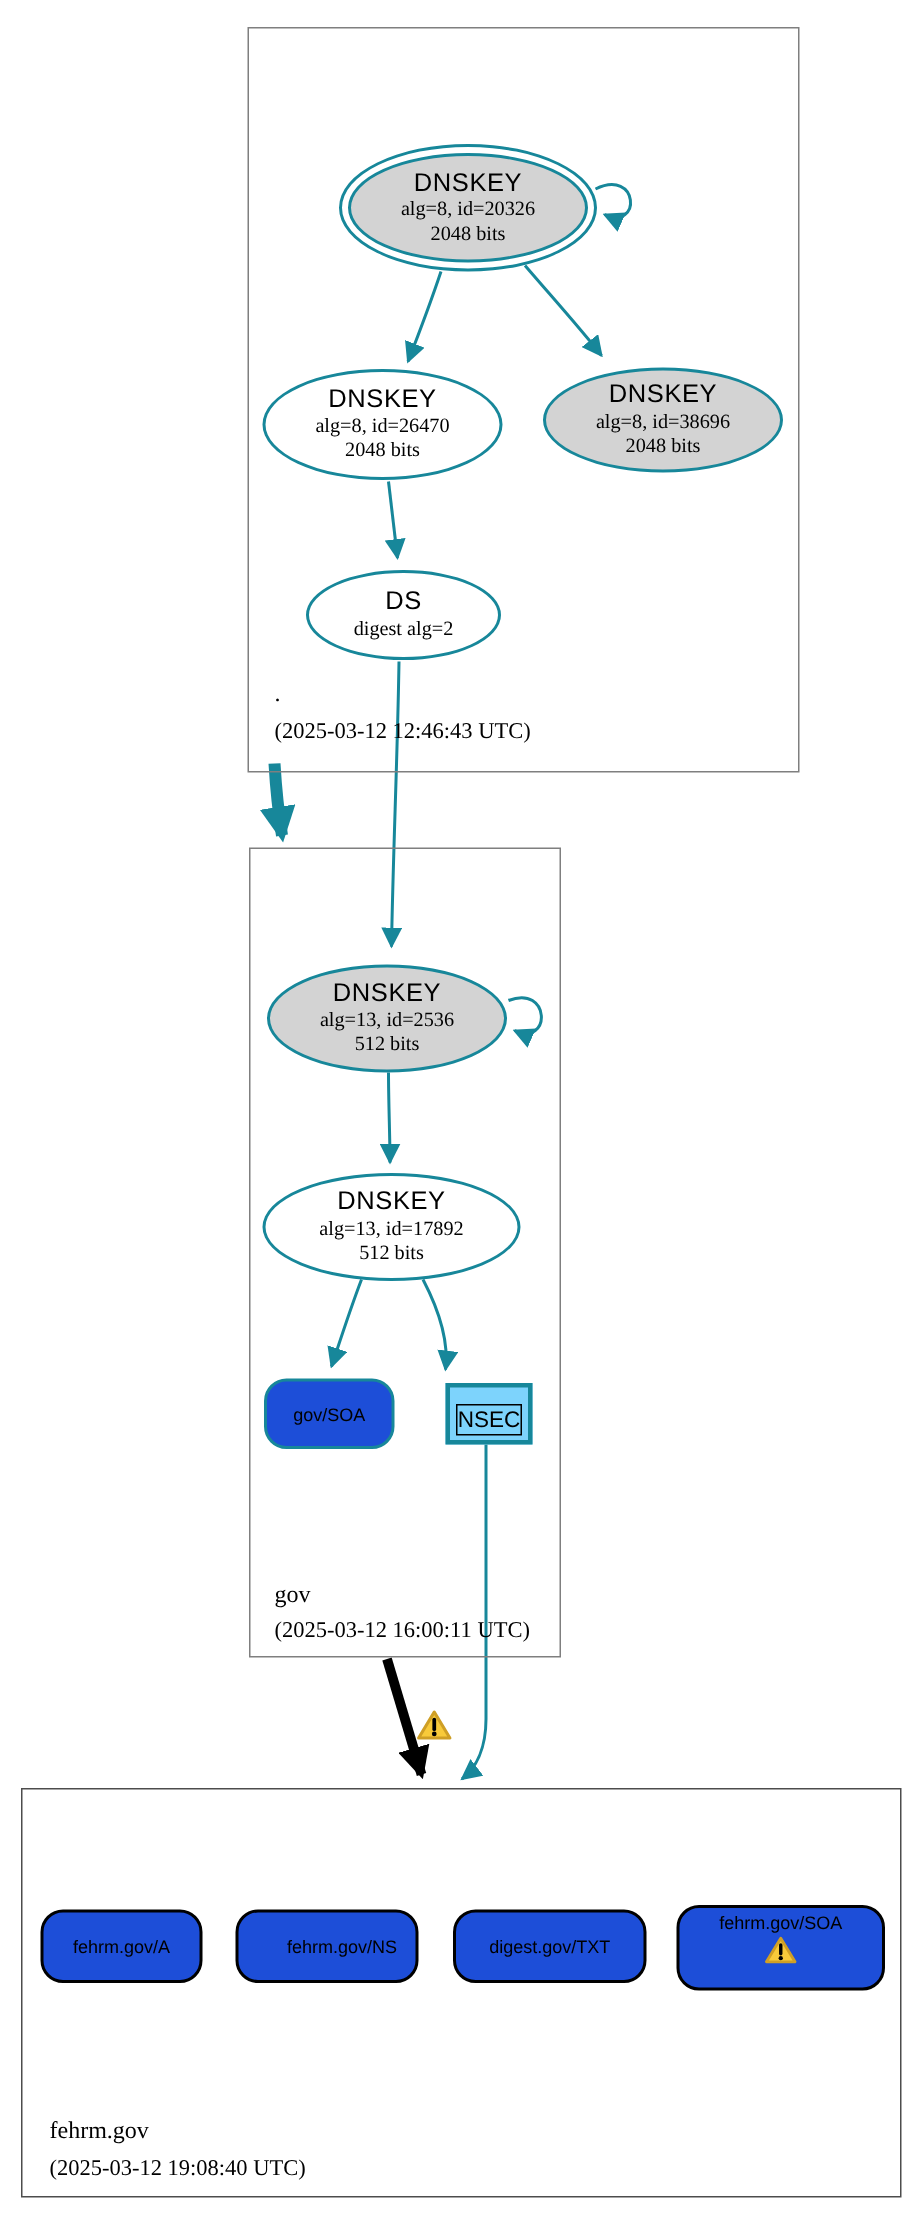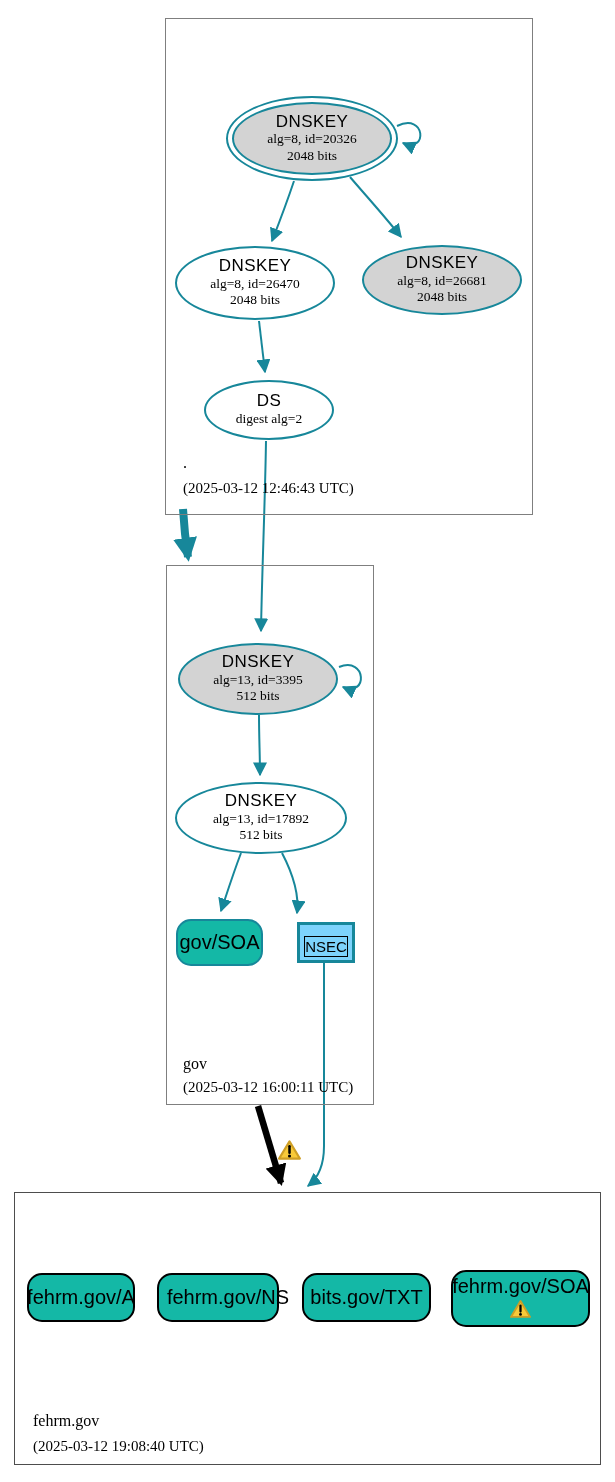--- a/index.html
+++ b/index.html
@@ -28,21 +28,21 @@
   .zone-ts{position:absolute;font-family:"Liberation Serif",serif;font-size:15px;color:var(--ink);white-space:nowrap;}
 
   .node{position:absolute;box-sizing:border-box;display:flex;flex-direction:column;align-items:center;justify-content:center;text-align:center;}
   .ellipse{border:2px solid var(--secure-teal);border-radius:50%;background:#fff;}
   .ellipse.gray{background:var(--node-fill);}
   .ring-outer{border:2px solid var(--secure-teal);border-radius:50%;background:#fff;padding:0;}
   .ring-inner{position:absolute;left:4px;top:4px;right:4px;bottom:4px;border:2px solid var(--secure-teal);
     border-radius:50%;background:var(--node-fill);display:flex;flex-direction:column;align-items:center;justify-content:center;}
   .ntitle{font-size:17px;letter-spacing:.4px;line-height:1.1;color:var(--ink);}
   .ndetail{font-family:"Liberation Serif",serif;font-size:13.5px;line-height:1.22;color:var(--ink);}
-  .rrset{border:2px solid var(--secure-teal);border-radius:15px;background:#14b8a6;font-size:20px;color:var(--ink);}
+  .rrset{border:2px solid var(--secure-teal);border-radius:15px;background:#1d4ed8;font-size:12px;color:var(--ink);}
   .rrset.insecure{border-color:var(--ink);}
   .nsec-node{border:3px solid var(--secure-teal);background:#7dd3fc;display:flex;flex-direction:column;padding:0;}
   .nsec-band{height:6px;border-bottom:3px solid var(--secure-teal);}
   .nsec-inner{flex:1;margin:2px 3px 3px 3px;border:1.5px solid var(--ink);display:flex;align-items:center;justify-content:center;
     font-size:15px;color:var(--ink);}
   .warn{position:absolute;}
   .soa-label{margin-top:3px;}
 </style>
 </head>
 <body>
@@ -97,32 +97,32 @@
   </div>
 
   <div class="node ellipse" style="left:175px;top:246px;width:160px;height:74px;">
     <span class="ntitle">DNSKEY</span>
     <span class="ndetail">alg=8, id=26470</span>
     <span class="ndetail">2048 bits</span>
   </div>
 
   <div class="node ellipse gray" style="left:362px;top:245px;width:160px;height:70px;">
     <span class="ntitle">DNSKEY</span>
-    <span class="ndetail">alg=8, id=26681</span>
+    <span class="ndetail">alg=8, id=38696</span>
     <span class="ndetail">2048 bits</span>
   </div>
 
   <div class="node ellipse" style="left:204px;top:380px;width:130px;height:60px;">
     <span class="ntitle">DS</span>
     <span class="ndetail">digest alg=2</span>
   </div>
 
   <div class="node ellipse gray" style="left:178px;top:643px;width:160px;height:72px;">
     <span class="ntitle">DNSKEY</span>
-    <span class="ndetail">alg=13, id=3395</span>
+    <span class="ndetail">alg=13, id=2536</span>
     <span class="ndetail">512 bits</span>
   </div>
 
   <div class="node ellipse" style="left:175px;top:782px;width:172px;height:72px;">
     <span class="ntitle">DNSKEY</span>
     <span class="ndetail">alg=13, id=17892</span>
     <span class="ndetail">512 bits</span>
   </div>
 
   <div class="node rrset" style="left:176px;top:919px;width:87px;height:47px;">
@@ -144,21 +144,21 @@
     </svg>
   </div>
 
   <div class="node rrset insecure" style="left:27px;top:1273px;width:108px;height:49px;">
     <span>fehrm.gov/A</span>
   </div>
   <div class="node rrset insecure" style="left:157px;top:1273px;width:122px;height:49px;padding-left:20px;">
     <span>fehrm.gov/NS</span>
   </div>
   <div class="node rrset insecure" style="left:302px;top:1273px;width:129px;height:49px;">
-    <span>bits.gov/TXT</span>
+    <span>digest.gov/TXT</span>
   </div>
   <div class="node rrset insecure" style="left:451px;top:1270px;width:139px;height:57px;justify-content:flex-start;">
     <span class="soa-label">fehrm.gov/SOA</span>
     <svg width="23" height="20" viewBox="0 0 24 21" style="margin-top:1px;">
       <path d="M12,2.2 L22,18.8 L2,18.8 Z" style="fill:var(--warning-fill,#f8ca3a);stroke:var(--warning-border,#cf9f25)" stroke-width="2" stroke-linejoin="round"></path>
       <path d="M12,7 L12,13.2" stroke="#000" stroke-width="2.4" stroke-linecap="round"></path>
       <circle cx="12" cy="16.2" r="1.5" fill="#000"></circle>
     </svg>
   </div>
 

